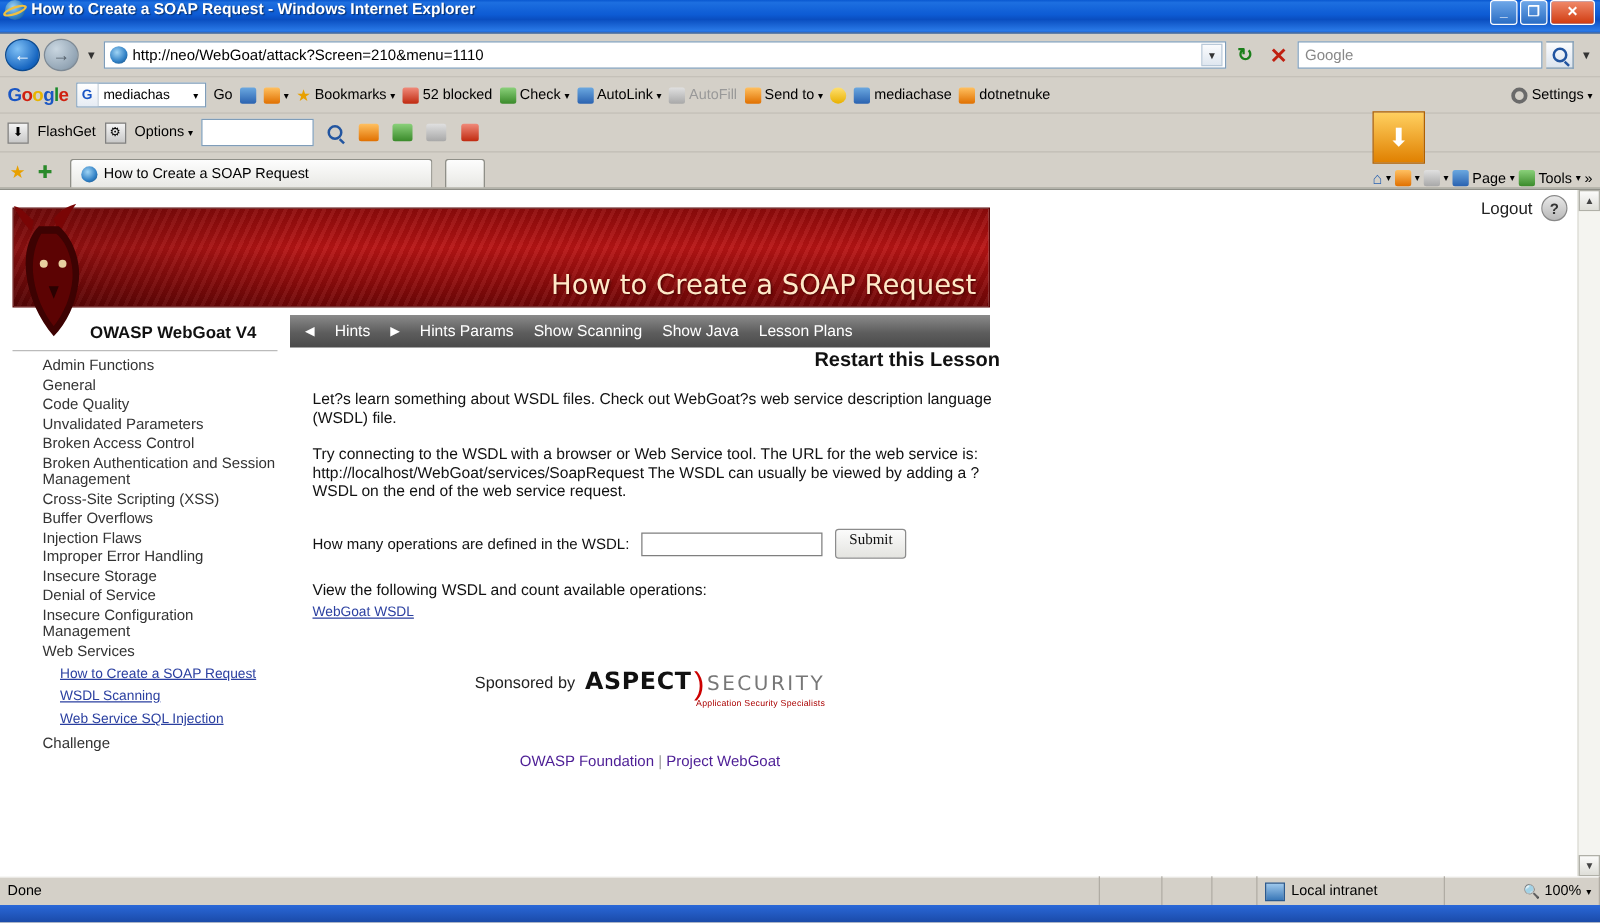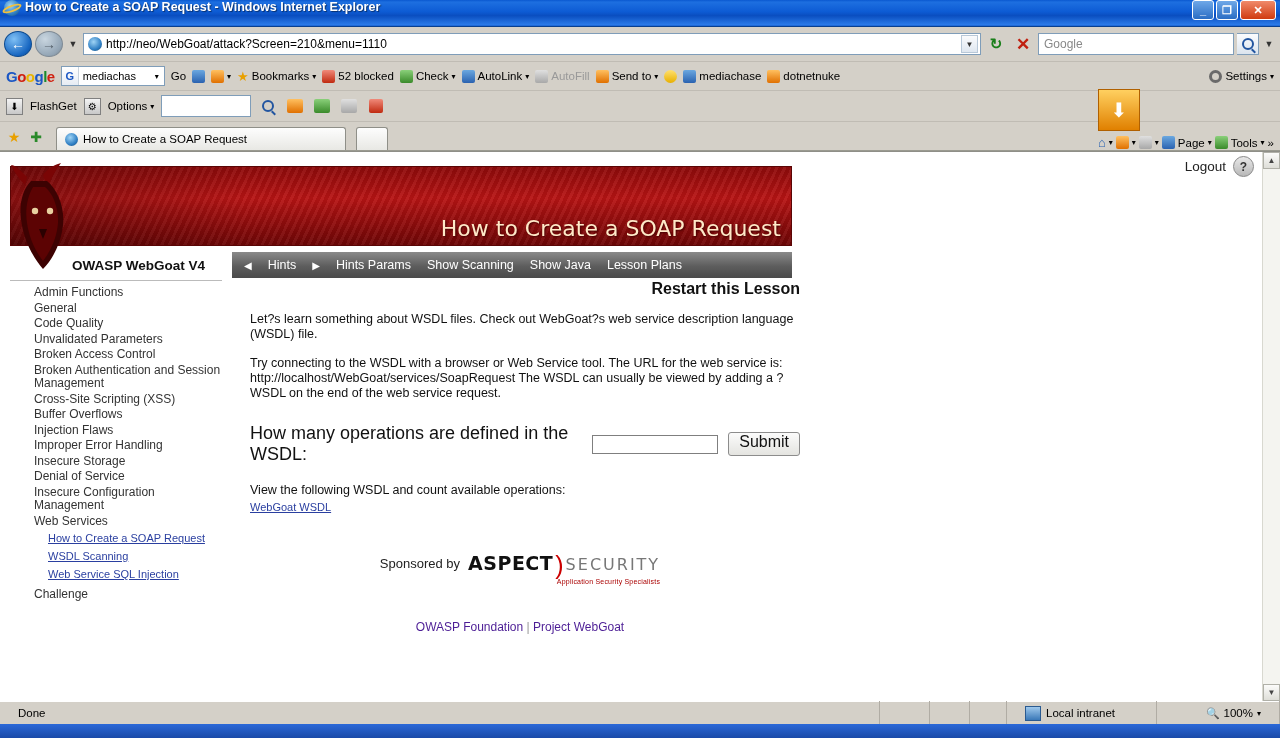--- a/index.html
+++ b/index.html
@@ -382,34 +382,35 @@
   }
   .restart {
     text-align: right;
     color: #111;
     font-weight: bold;
     font-size: 16px;
     margin-bottom: 14px;
   }
   .content p { margin: 0 0 14px 10px; line-height: 15px; }
   .qrow { display: flex; align-items: center; gap: 10px; margin: 22px 0 18px 10px; }
-  .qrow .qlabel { font-size: 18px; }
+  .qrow .qlabel { font-size: 12px; }
   .qinput {
     width: 145px; height: 19px;
     border: 1px solid #7f7f7f;
     background: #fff;
     box-sizing: border-box;
   }
   .qsubmit {
     height: 22px;
     padding: 0 10px;
     background: linear-gradient(to bottom,#fbfbfb,#e4e4e0);
     border: 1px solid #8c8c8c;
     border-radius: 3px;
-    font-size: 16px;
+    font-size: 12px;
+    font-family: Liberation Serif, serif;
   }
   .wsdl-link { color: #2a3fa0; text-decoration: underline; font-size: 11px; margin-left: 10px; display: inline-block; }
   .sponsor {
     margin-top: 38px;
     display: flex; align-items: center; justify-content: center;
     gap: 8px;
     font-size: 13px; color: #222;
   }
   .aspect {
     display: flex; align-items: flex-end; position: relative;
@@ -429,21 +430,21 @@
 
   
   .statusbar {
     height: 22px;
     background: #d4d0c8;
     border-top: 1px solid #fff;
     display: flex; align-items: center;
     font-size: 11.5px;
     color: #000;
   }
-  .sb-cell { height: 36px; display: flex; align-items: center; padding: 0 18px; border-right: 1px solid #b0aca4; box-sizing: border-box;}
+  .sb-cell { height: 36px; display: flex; align-items: center; padding: 0 6px; border-right: 1px solid #b0aca4; box-sizing: border-box;}
   .sb-grow { flex: 1; border-right: 1px solid #b0aca4; }
   .zone-ico { width: 14px; height: 13px; background: linear-gradient(to bottom,#9ec8ec,#3a78b8); border: 1px solid #2a5a90; margin-right: 5px; }
   .zoom-ico { color: #2a62b0; font-size: 11px; margin-right: 3px; }
   .taskbar {
     height: 14px;
     background: linear-gradient(to bottom,#2a68d8,#1a4aa8);
   }
 </style>
 </head>
 <body>

